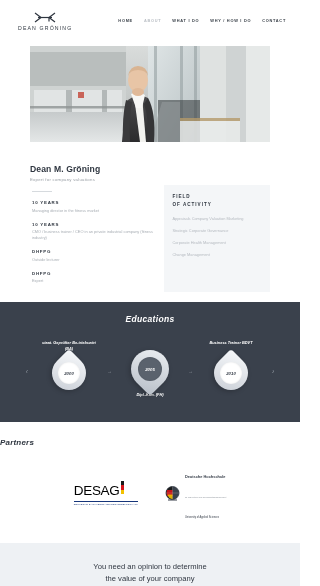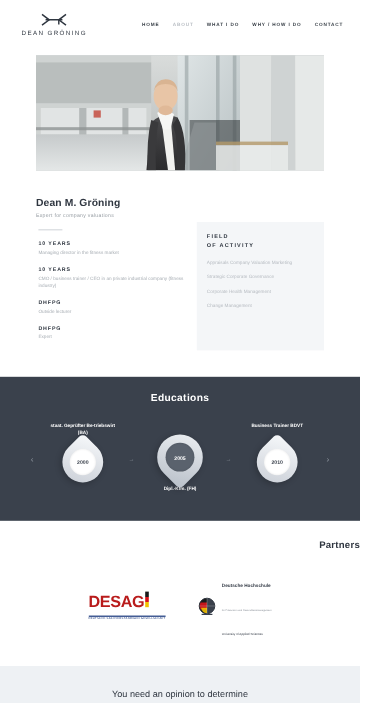--- a/index.html
+++ b/index.html
@@ -75,22 +75,23 @@
     font-size: 4.6px; font-weight: 700; color: #2f3640;
     letter-spacing: 1px; text-transform: uppercase; line-height: 1.75;
   }
   .fa-list { margin-top: 7px; }
   .fa-item {
     font-size: 3.9px; line-height: 1.5; color: #b6bbc1; margin-bottom: 6px;
   }
 
   
   .educations {
-    background: #3a414c; padding: 12px 0 18px 0; margin-top: 12px;
+    background: #3a414c; padding: 12px 0 18px 0; margin-top: 0;
     position: relative;
+    font-style: italic;
   }
   .edu-title {
     text-align: center; color: #ffffff; font-size: 8.5px;
     font-weight: 700; letter-spacing: .3px; margin-bottom: 14px;
   }
   .edu-track {
     display: flex; align-items: center; justify-content: center; gap: 6px;
     position: relative;
   }
   .edu-arrow-side {
@@ -134,30 +135,30 @@
   .pin.active { width: 38px; height: 38px; }
   .pin.active .yr {
     width: 24px; height: 24px; background: #5a626d; color: #ffffff;
   }
   .edu-connector { color: #8d949d; font-size: 5px; padding: 0 1px; }
   .step-spacer { height: 12px; }
 
   
   .partners { background: #ffffff; padding: 16px 0 20px 0; }
   .partners-title {
-    text-align: right; font-size: 8px; font-weight: 700; color: #2f3640;
-    margin-bottom: 16px; letter-spacing: .2px;
+    text-align: left; font-size: 8px; font-weight: 700; color: #2f3640;
+    margin-bottom: 16px; letter-spacing: .2px; font-style: italic;
   }
   .partner-row {
     display: flex; align-items: center; justify-content: center; gap: 26px;
   }
   .logo-desag { display: flex; align-items: flex-start; }
   .desag-box { position: relative; }
   .desag-word {
-    font-size: 13.5px; font-weight: 700; color: #b91c1c;
+    font-size: 13.5px; font-weight: 400; color: #000000;
     letter-spacing: -0.3px; line-height: 1;
   }
   .desag-flag {
     display: inline-block; width: 3.2px; height: 13px;
     vertical-align: top; margin-left: 1px;
     background: linear-gradient(#1a1a1a 33%, #d7141a 33%, #d7141a 66%, #f2c100 66%);
   }
   .desag-sub {
     font-size: 2.35px; color: #16357a; letter-spacing: .18px;
     margin-top: 1.5px; border-top: .5px solid #16357a; padding-top: 1px;

